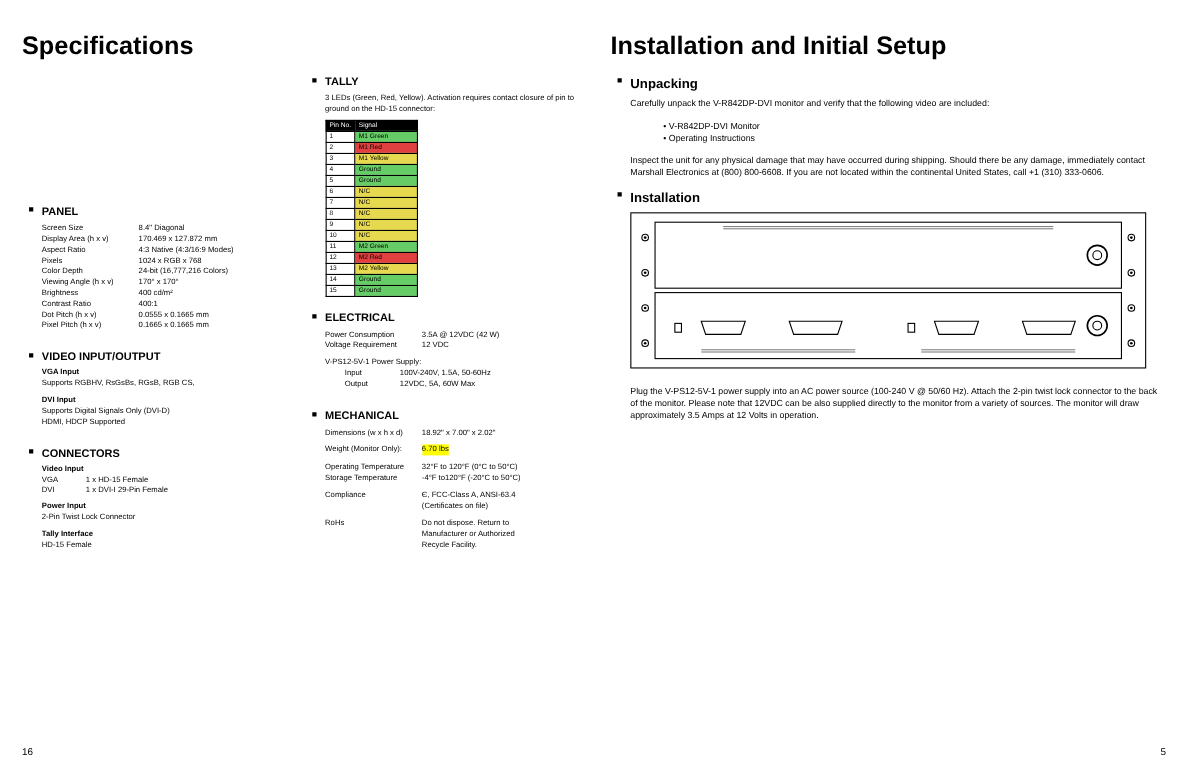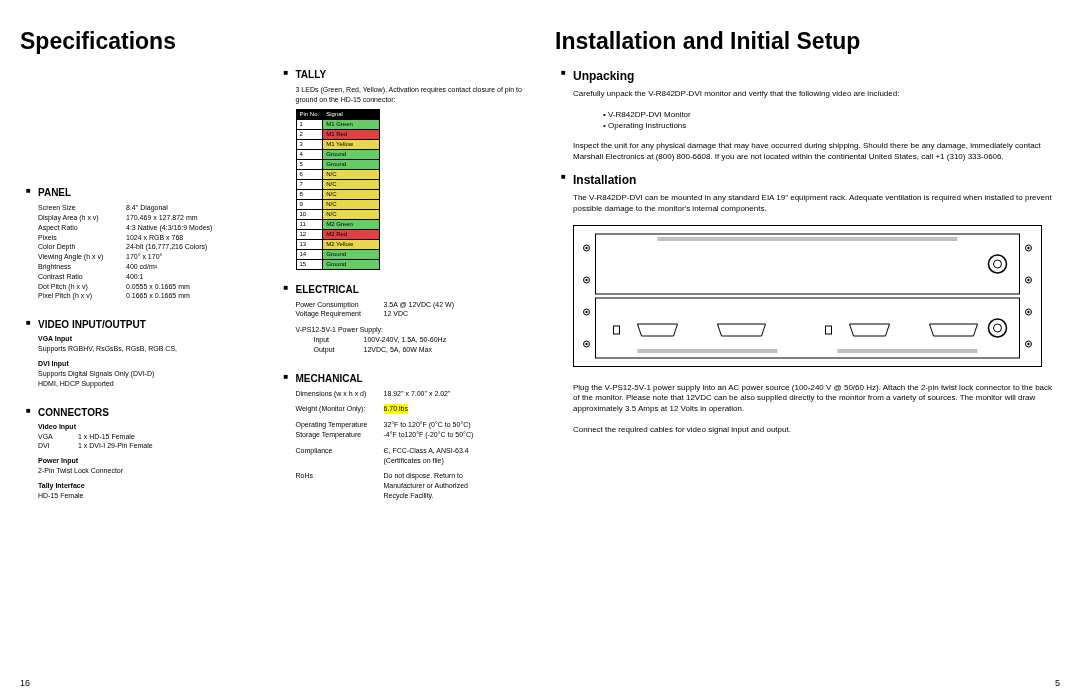--- a/index.html
+++ b/index.html
@@ -357,21 +357,20 @@
 
     <h2>Unpacking</h2>
     <p class="rtext">Carefully unpack the V-R842DP-DVI monitor and verify that the following video are included:</p>
     <div class="bullets" id="unpack-items">
         <div>V-R842DP-DVI Monitor</div>
         <div>Operating Instructions</div>
       </div>
     <p class="rtext">Inspect the unit for any physical damage that may have occurred during shipping. Should there be any damage, immediately contact Marshall Electronics at (800) 800-6608. If you are not located within the continental United States, call +1 (310) 333-0606.</p>
 
     <h2>Installation</h2>
-    <p class="rtext">The V-R842DP-DVI can be mounted in any standard EIA 19" equipment rack. Adequate ventilation is required when installed to prevent possible damage to the monitor's internal components.</p>
 
     <div class="diagram">
       <svg width="100%" height="100%" viewBox="0 0 460 140">
 
         <rect x="18" y="8" width="424" height="60" fill="none" stroke="#000" stroke-width="1"></rect>
         <rect x="18" y="72" width="424" height="60" fill="none" stroke="#000" stroke-width="1"></rect>
 
         <circle cx="9" cy="22" r="3" fill="none" stroke="#000"></circle>
           <circle cx="9" cy="22" r="1.2" fill="#000"></circle>
         <circle cx="9" cy="54" r="3" fill="none" stroke="#000"></circle>
@@ -415,17 +414,16 @@
         <g stroke="#000" stroke-width="0.5">
           <line x1="60" y1="124" x2="200" y2="124"></line>
             <line x1="60" y1="126" x2="200" y2="126"></line>
           <line x1="260" y1="124" x2="400" y2="124"></line>
             <line x1="260" y1="126" x2="400" y2="126"></line>
         </g>
       </svg>
     </div>
 
     <p class="rtext">Plug the V-PS12-5V-1 power supply into an AC power source (100-240 V @ 50/60 Hz). Attach the 2-pin twist lock connector to the back of the monitor. Please note that 12VDC can be also supplied directly to the monitor from a variety of sources. The monitor will draw approximately 3.5 Amps at 12 Volts in operation.</p>
-    <p class="rtext">Connect the required cables for video signal input and output.</p>
 
     <div class="pagenum" style="right:0">5</div>
   </div>
 </div>
 
 </body></html>

